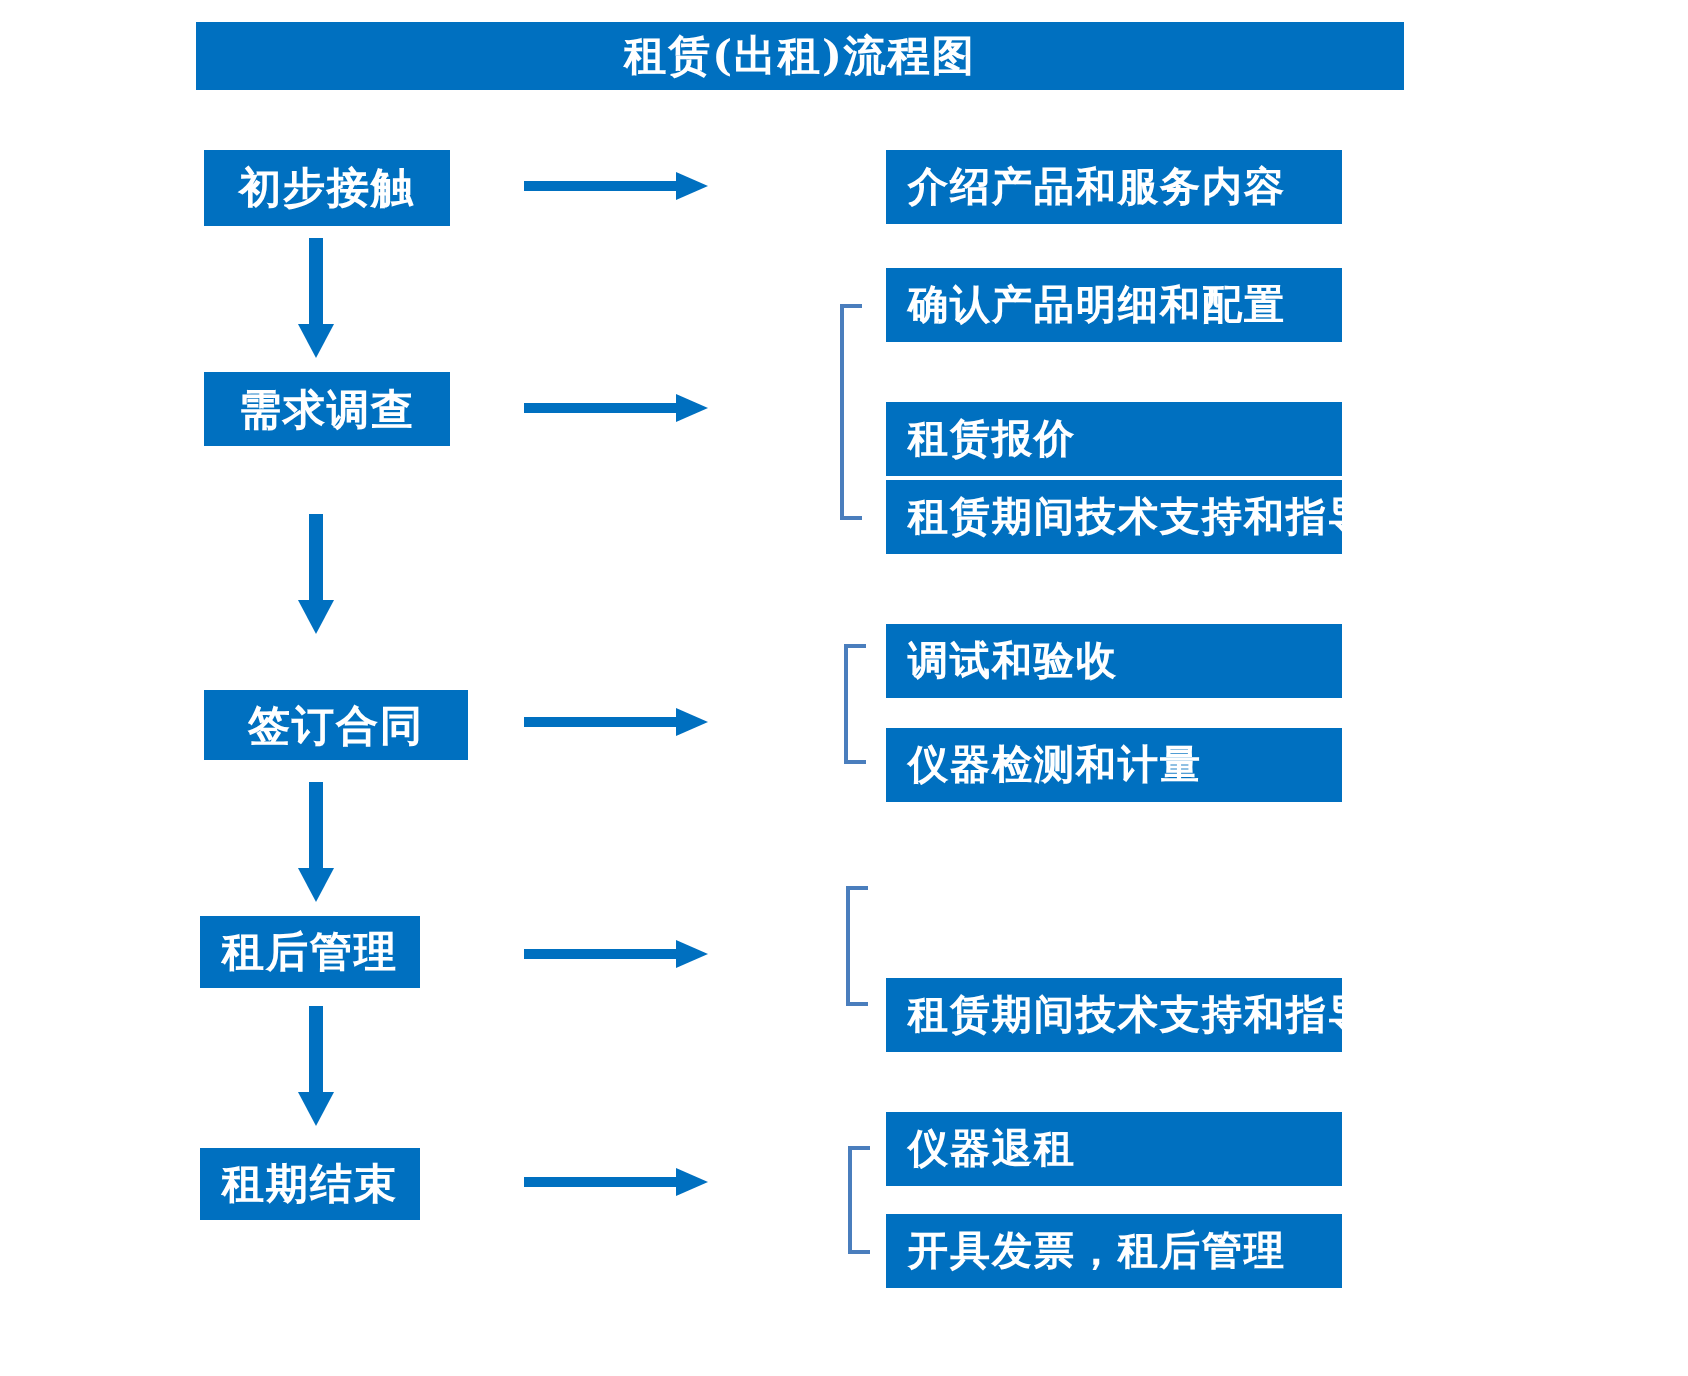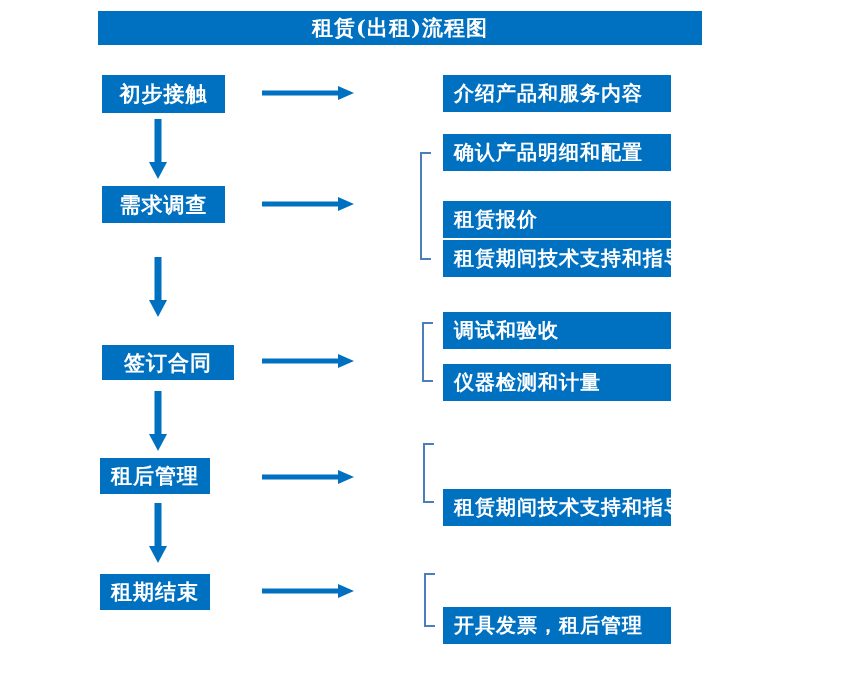--- a/index.html
+++ b/index.html
@@ -144,15 +144,16 @@
   <div class="bracket" style="left:423px; top:443px; height:60px;"></div>
   <div class="bracket" style="left:424px; top:573px; height:54px;"></div>
 
   <div class="detail-box" style="top:75px;">介绍产品和服务内容</div>
   <div class="detail-box" style="top:134px;">确认产品明细和配置</div>
   <div class="detail-box" style="top:185px;margin-top:16px;">租赁报价</div>
   <div class="detail-box" style="top:240px;">租赁期间技术支持和指导</div>
   <div class="detail-box" style="top:312px;">调试和验收</div>
   <div class="detail-box" style="top:364px;">仪器检测和计量</div>
   <div class="detail-box" style="top:489px;">租赁期间技术支持和指导</div>
+  <div class="detail-box" style="top:556px;">仪器退租</div>
   <div class="detail-box" style="top:607px;">开具发票，租后管理</div>
 
 </div>
 
 </body></html>

